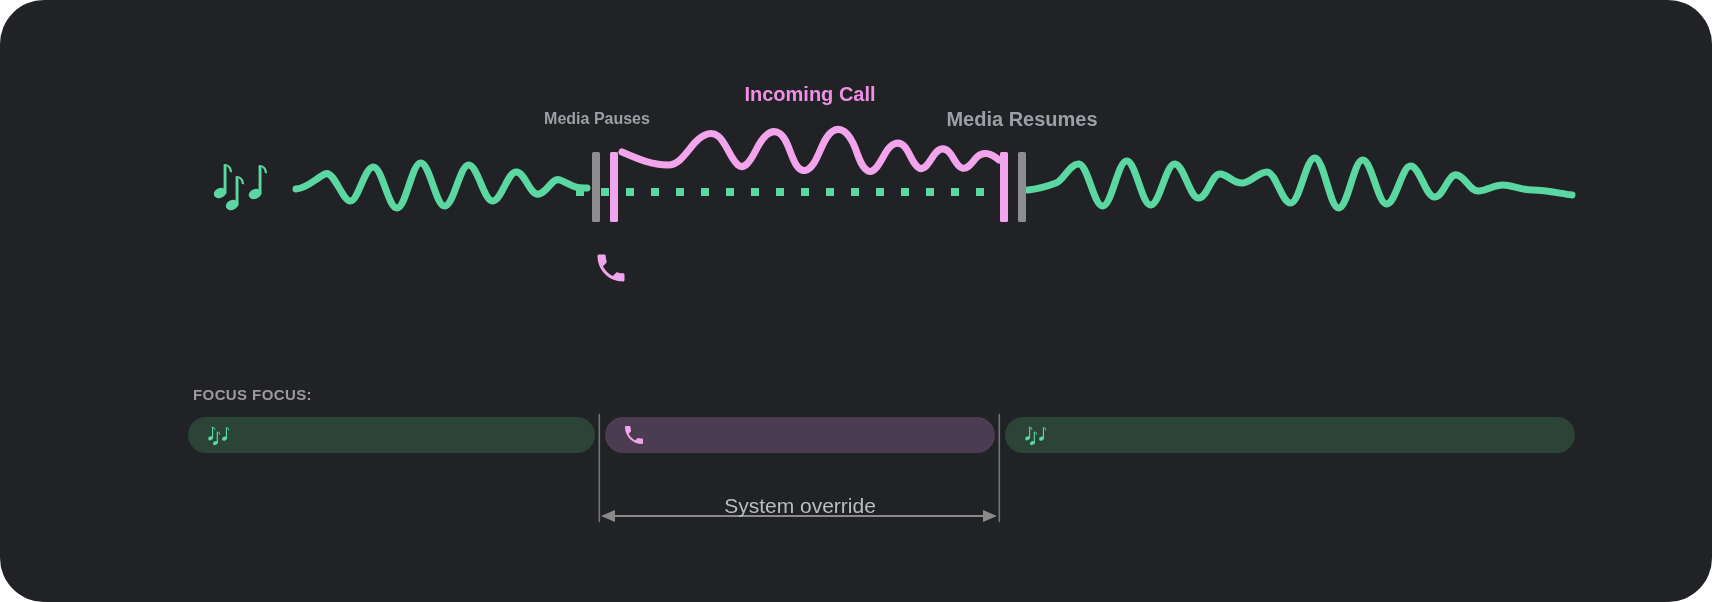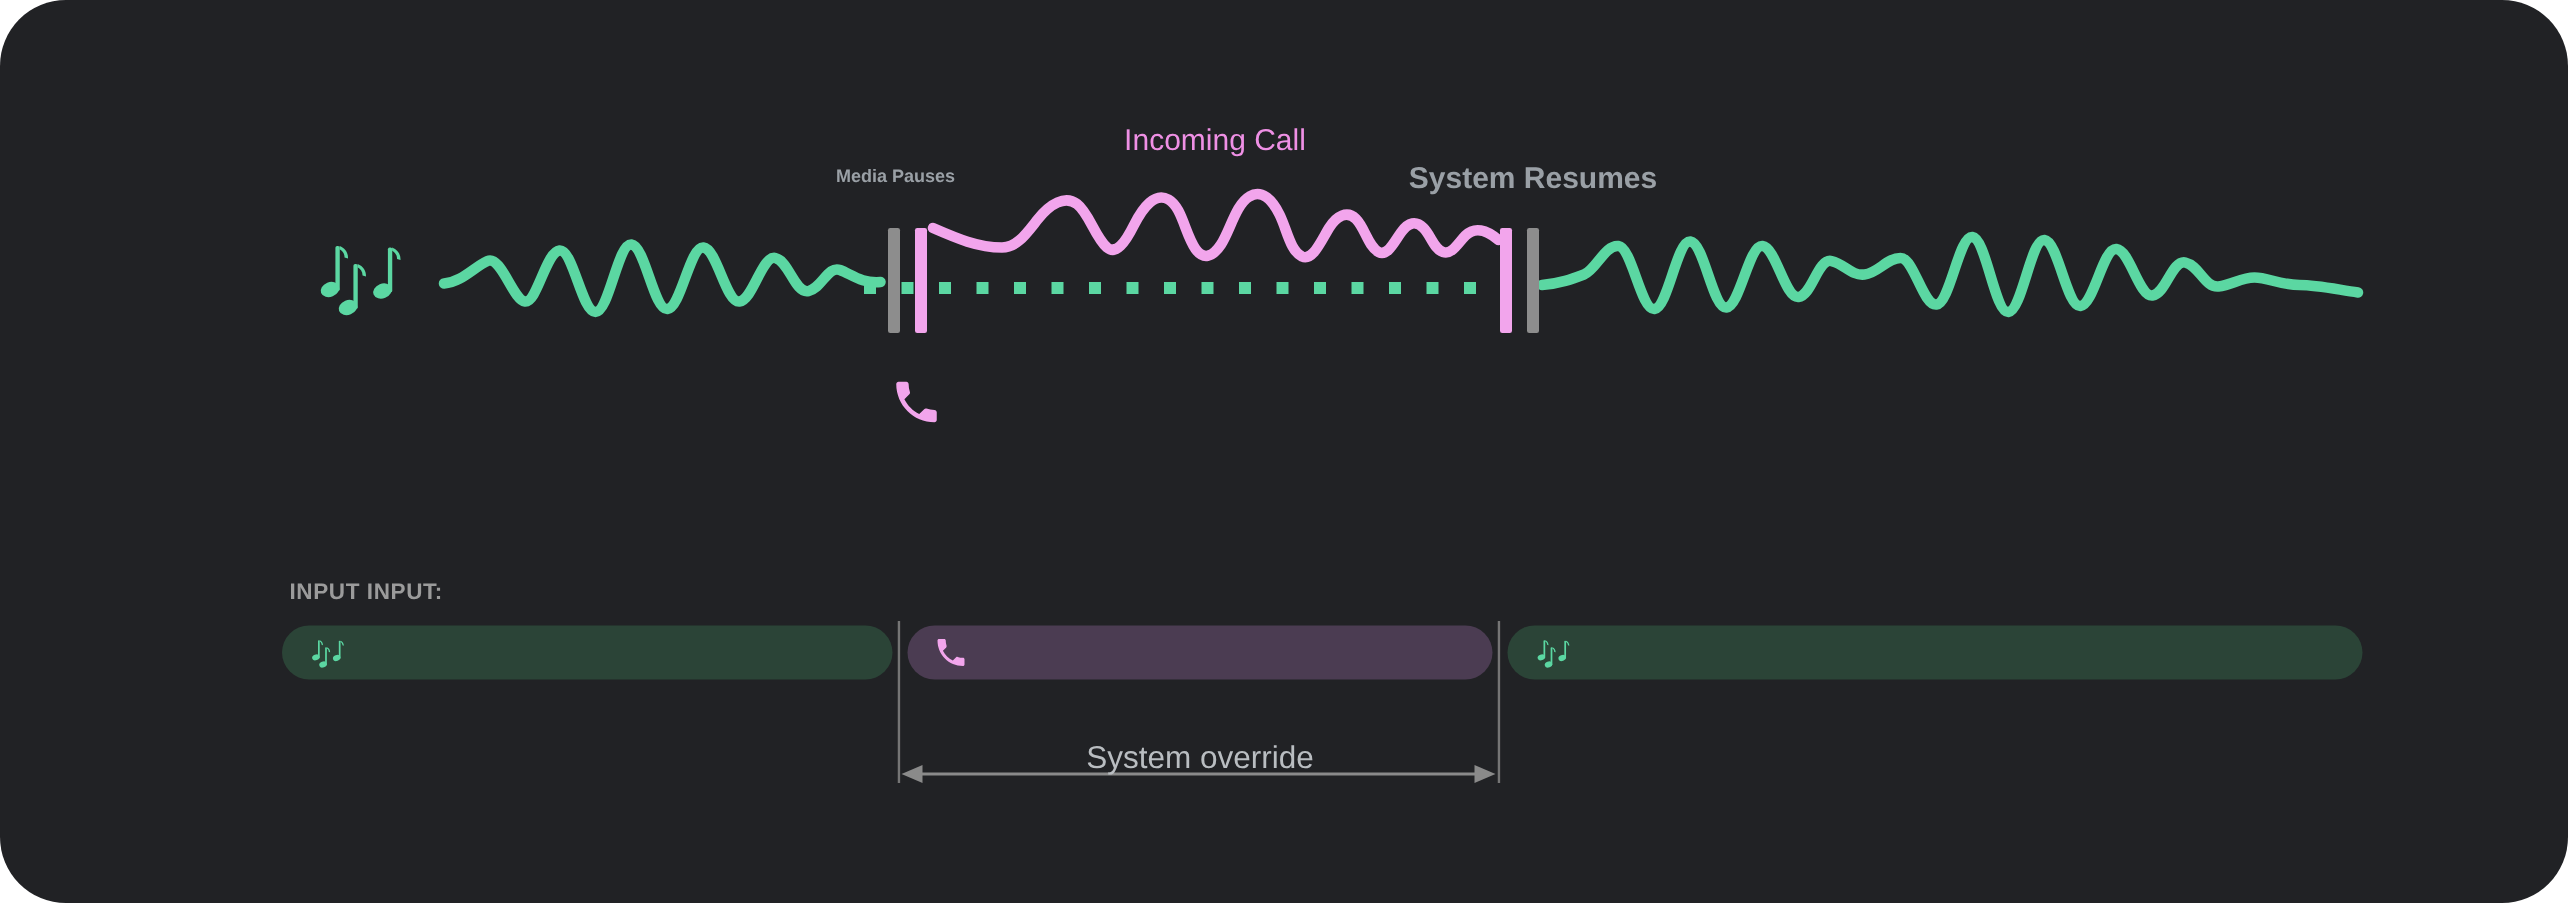--- a/index.html
+++ b/index.html
@@ -31,23 +31,23 @@
   .stroke-green{stroke:var(--media-green);}
   .stroke-pink{stroke:var(--call-pink);}
   .fill-green{fill:var(--media-green);}
   .fill-pink{fill:var(--call-pink);}
   .fill-gray{fill:var(--marker-gray);}
   .fill-guide{fill:#757575;}
   .stroke-guide{stroke:var(--guide-gray);}
   .fill-arrow{fill:var(--guide-gray);}
   .wave{fill:none;stroke-width:7;stroke-linecap:round;stroke-linejoin:round;}
   .label{position:absolute;white-space:nowrap;}
-  .media-pauses{left:597px;top:110px;transform:translateX(-50%);font-size:12px;font-weight:600;color:var(--label-gray);}
+  .media-pauses{left:597px;top:110px;transform:translateX(-50%);font-size:16px;font-weight:600;color:var(--label-gray);}
   .media-resumes{left:1022px;top:108px;transform:translateX(-50%);font-size:20px;font-weight:600;color:var(--label-gray);}
-  .incoming-call{left:810px;top:83px;transform:translateX(-50%);font-size:20px;font-weight:400;color:var(--call-pink-label);}
+  .incoming-call{left:810px;top:83px;transform:translateX(-50%);font-size:20px;font-weight:700;color:var(--call-pink-label);}
   .input-focus{left:193px;top:386px;font-size:15px;font-weight:700;letter-spacing:0.4px;color:#9B9B9B;}
   .system-override{left:800px;top:478px;transform:translateX(-50%);font-size:21px;font-weight:400;color:var(--override-label-gray);margin-top:16px;}
   .bar{
     position:absolute;top:417px;height:36px;border-radius:18px;
     display:flex;align-items:center;padding-left:19px;box-sizing:border-box;
   }
   .bar-green{background:var(--media-bar-background);}
   .bar-purple{background:var(--call-bar-background);}
   .bar1{left:188px;width:407px;}
   .bar2{left:605px;width:390px;}
@@ -113,23 +113,23 @@
 
     <g>
       <line x1="611" y1="516" x2="987" y2="516" stroke-width="2" class="stroke-guide"></line>
       <polygon points="601,516 615,510 615,522" class="fill-arrow"></polygon>
       <polygon points="997,516 983,510 983,522" class="fill-arrow"></polygon>
     </g>
   </svg>
 
   <div class="label media-pauses">Media Pauses</div>
   <div class="label incoming-call">Incoming Call</div>
-  <div class="label media-resumes">System Resumes</div>
+  <div class="label media-resumes">Media Resumes</div>
 
-  <div class="label input-focus">INPUT INPUT:</div>
+  <div class="label input-focus">FOCUS FOCUS:</div>
 
   <div class="bar bar-green bar1">
     <svg class="bar-icon" viewBox="0 2 58 52" width="23" height="21">
       <use href="#icon-notes" class="fill-green"></use>
     </svg>
   </div>
 
   <div class="bar bar-purple bar2">
     <svg class="bar-icon" viewBox="2 2 20 20" width="20" height="20">
       <use href="#icon-phone" class="fill-pink"></use>

